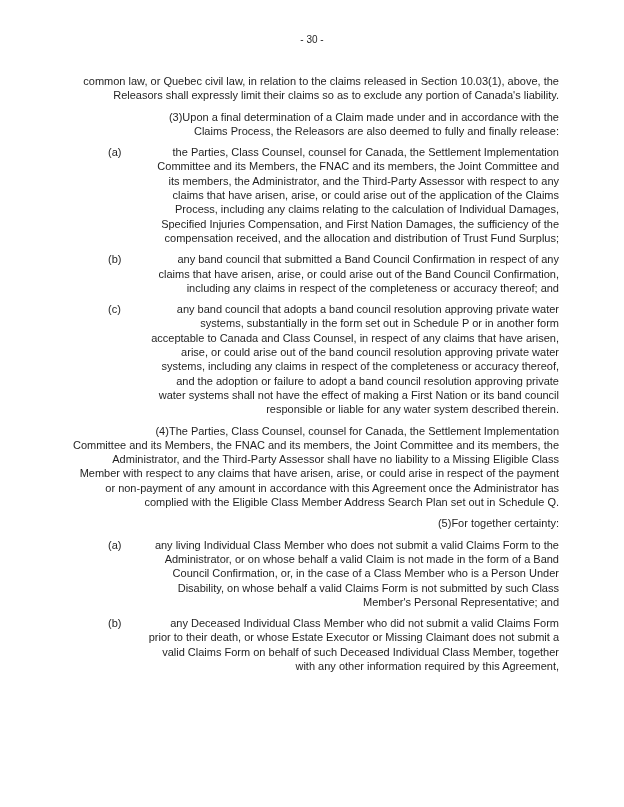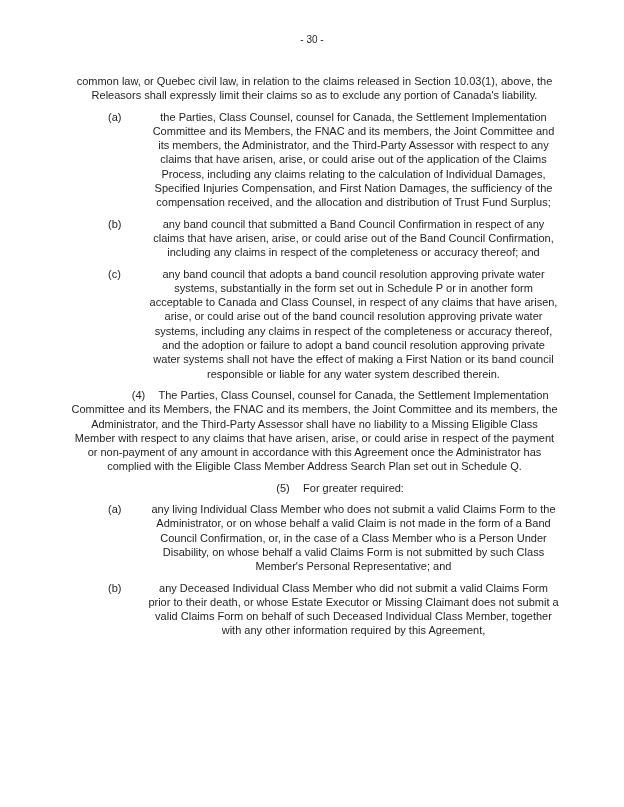--- a/index.html
+++ b/index.html
@@ -25,21 +25,21 @@
     font-size: 10px;
     line-height: 14px;
   }
   .content {
     position: absolute;
     top: 74px;
     left: 70px;
     width: 489px;
     font-size: 11px;
     line-height: 14.3px;
-    text-align: center;
+    text-align: right;
   }
   .para {
     margin: 0 0 7px 0;
     padding: 0;
   }
   
   .para.numbered {
     text-indent: 38px;
   }
   .para.numbered .label {
@@ -58,20 +58,21 @@
     top: 0;
   }
 </style>
 </head>
 <body>
 
 <div class="page-number">- 30 -</div>
 
 <div class="content">
     <p class="para plain"><span class="text">common law, or Quebec civil law, in relation to the claims released in Section 10.03(1), above, the Releasors shall expressly limit their claims so as to exclude any portion of Canada's liability.</span></p>
+    <p class="para numbered"><span class="label">(3)</span><span class="text">Upon a final determination of a Claim made under and in accordance with the Claims Process, the Releasors are also deemed to fully and finally release:</span></p>
     <div class="para lettered"><span class="label">(a)</span><span class="text">the Parties, Class Counsel, counsel for Canada, the Settlement Implementation Committee and its Members, the FNAC and its members, the Joint Committee and its members, the Administrator, and the Third-Party Assessor with respect to any claims that have arisen, arise, or could arise out of the application of the Claims Process, including any claims relating to the calculation of Individual Damages, Specified Injuries Compensation, and First Nation Damages, the sufficiency of the compensation received, and the allocation and distribution of Trust Fund Surplus;</span></div>
     <div class="para lettered"><span class="label">(b)</span><span class="text">any band council that submitted a Band Council Confirmation in respect of any claims that have arisen, arise, or could arise out of the Band Council Confirmation, including any claims in respect of the completeness or accuracy thereof; and</span></div>
     <div class="para lettered"><span class="label">(c)</span><span class="text">any band council that adopts a band council resolution approving private water systems, substantially in the form set out in Schedule P or in another form acceptable to Canada and Class Counsel, in respect of any claims that have arisen, arise, or could arise out of the band council resolution approving private water systems, including any claims in respect of the completeness or accuracy thereof, and the adoption or failure to adopt a band council resolution approving private water systems shall not have the effect of making a First Nation or its band council responsible or liable for any water system described therein.</span></div>
     <p class="para numbered"><span class="label">(4)</span><span class="text">The Parties, Class Counsel, counsel for Canada, the Settlement Implementation Committee and its Members, the FNAC and its members, the Joint Committee and its members, the Administrator, and the Third-Party Assessor shall have no liability to a Missing Eligible Class Member with respect to any claims that have arisen, arise, or could arise in respect of the payment or non-payment of any amount in accordance with this Agreement once the Administrator has complied with the Eligible Class Member Address Search Plan set out in Schedule Q.</span></p>
-    <p class="para numbered"><span class="label">(5)</span><span class="text">For greater required:</span></p>
+    <p class="para numbered"><span class="label">(5)</span><span class="text">For together certainty:</span></p>
     <div class="para lettered"><span class="label">(a)</span><span class="text">any living Individual Class Member who does not submit a valid Claims Form to the Administrator, or on whose behalf a valid Claim is not made in the form of a Band Council Confirmation, or, in the case of a Class Member who is a Person Under Disability, on whose behalf a valid Claims Form is not submitted by such Class Member's Personal Representative; and</span></div>
     <div class="para lettered"><span class="label">(b)</span><span class="text">any Deceased Individual Class Member who did not submit a valid Claims Form prior to their death, or whose Estate Executor or Missing Claimant does not submit a valid Claims Form on behalf of such Deceased Individual Class Member, together with any other information required by this Agreement,</span></div>
   </div>
 
 </body></html>

